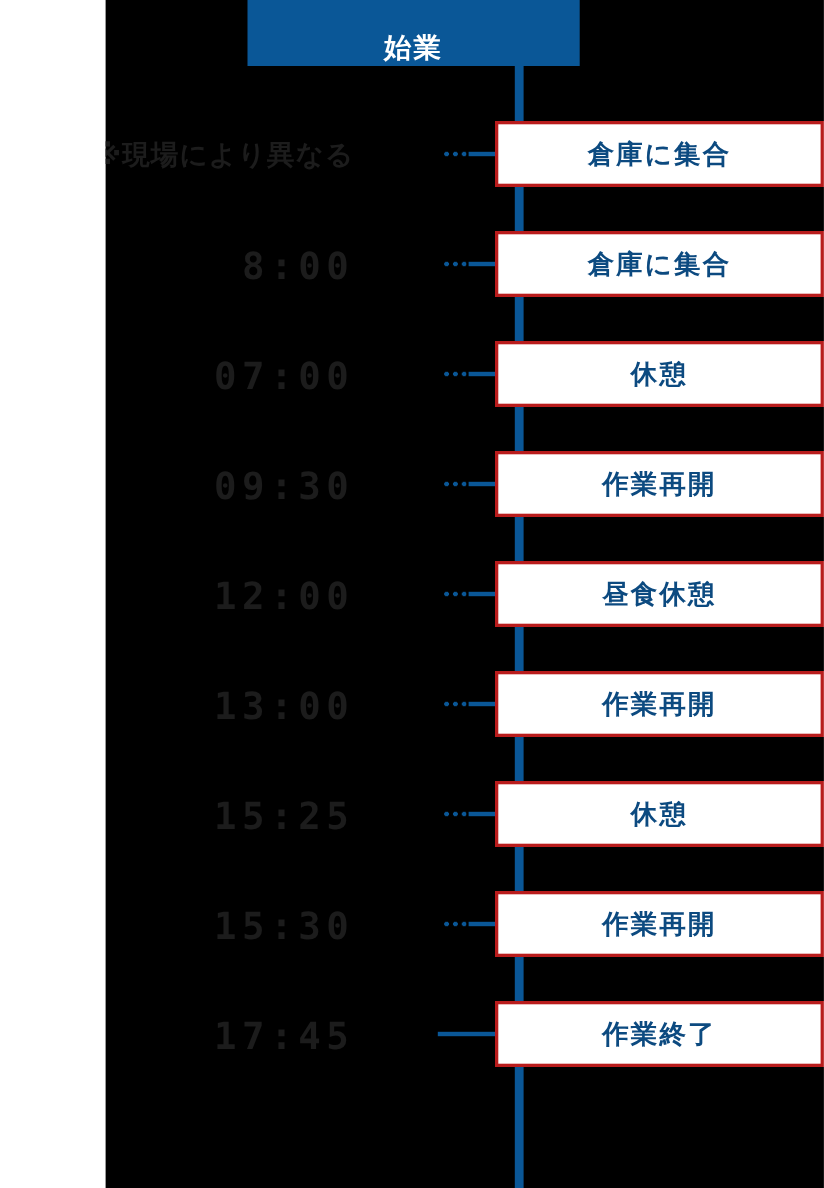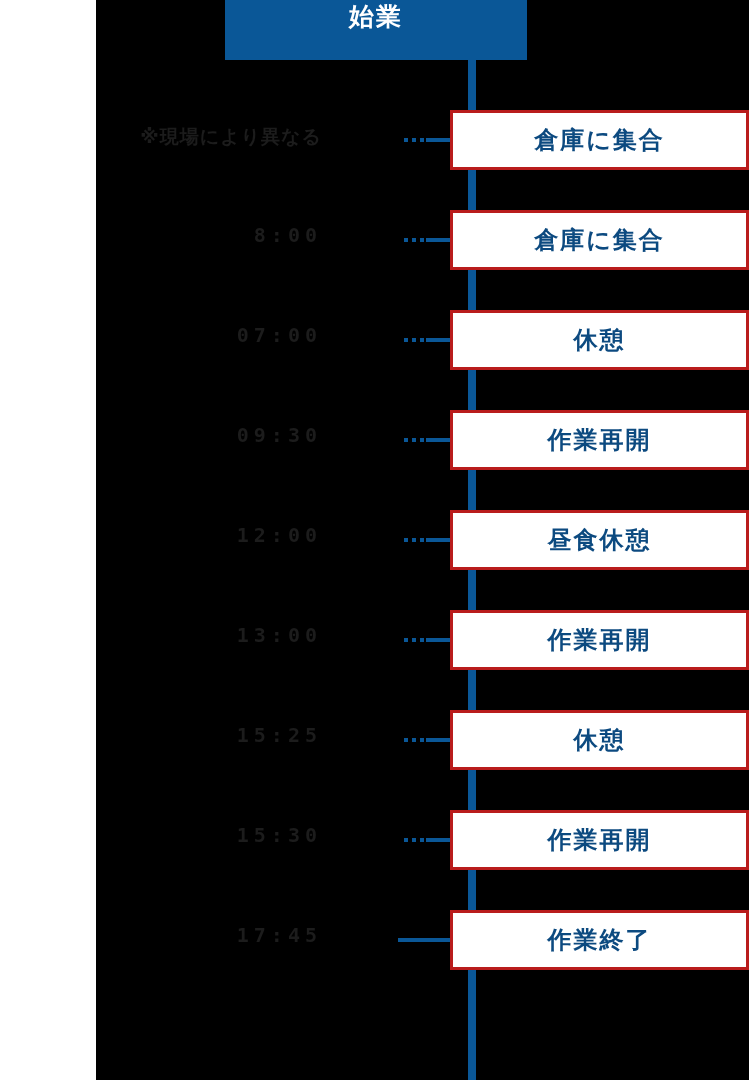--- a/index.html
+++ b/index.html
@@ -48,21 +48,21 @@
   .endcap {
     position: absolute;
     left: 129px;          
     width: 302px;
     background: #0a5797;
     color: #ffffff;
     font-size: 25px;
     font-weight: bold;
     letter-spacing: 2px;
     display: flex;
-    align-items: flex-start;
+    align-items: flex-end;
     justify-content: center;
     box-sizing: border-box;
   }
   .endcap-top    { top: 0;    height: 60px; }
   .endcap-bottom { top: 1018px; height: 62px; }
 
   
   .row {
     position: absolute;
     left: 0;
@@ -70,28 +70,28 @@
     height: 0;
   }
 
   
   .time-label {
     position: absolute;
     right: 427px;           
     top: -17px;
     white-space: nowrap;
     color: #1c1c1c;
-    font-size: 20px;
+    font-size: 34px;
     font-weight: bold;
     letter-spacing: 5px;
     font-family: "DejaVu Sans Mono", "Liberation Mono", monospace;
   }
   .time-label.note {
     font-family: "DejaVu Sans", "Liberation Sans", sans-serif;
-    font-size: 19px;
+    font-size: 25px;
     letter-spacing: 1px;
     top: -16px;
     right: 427px;
   }
 
   
   .node {
     position: absolute;
     left: 361px;            
     top: -19px;

